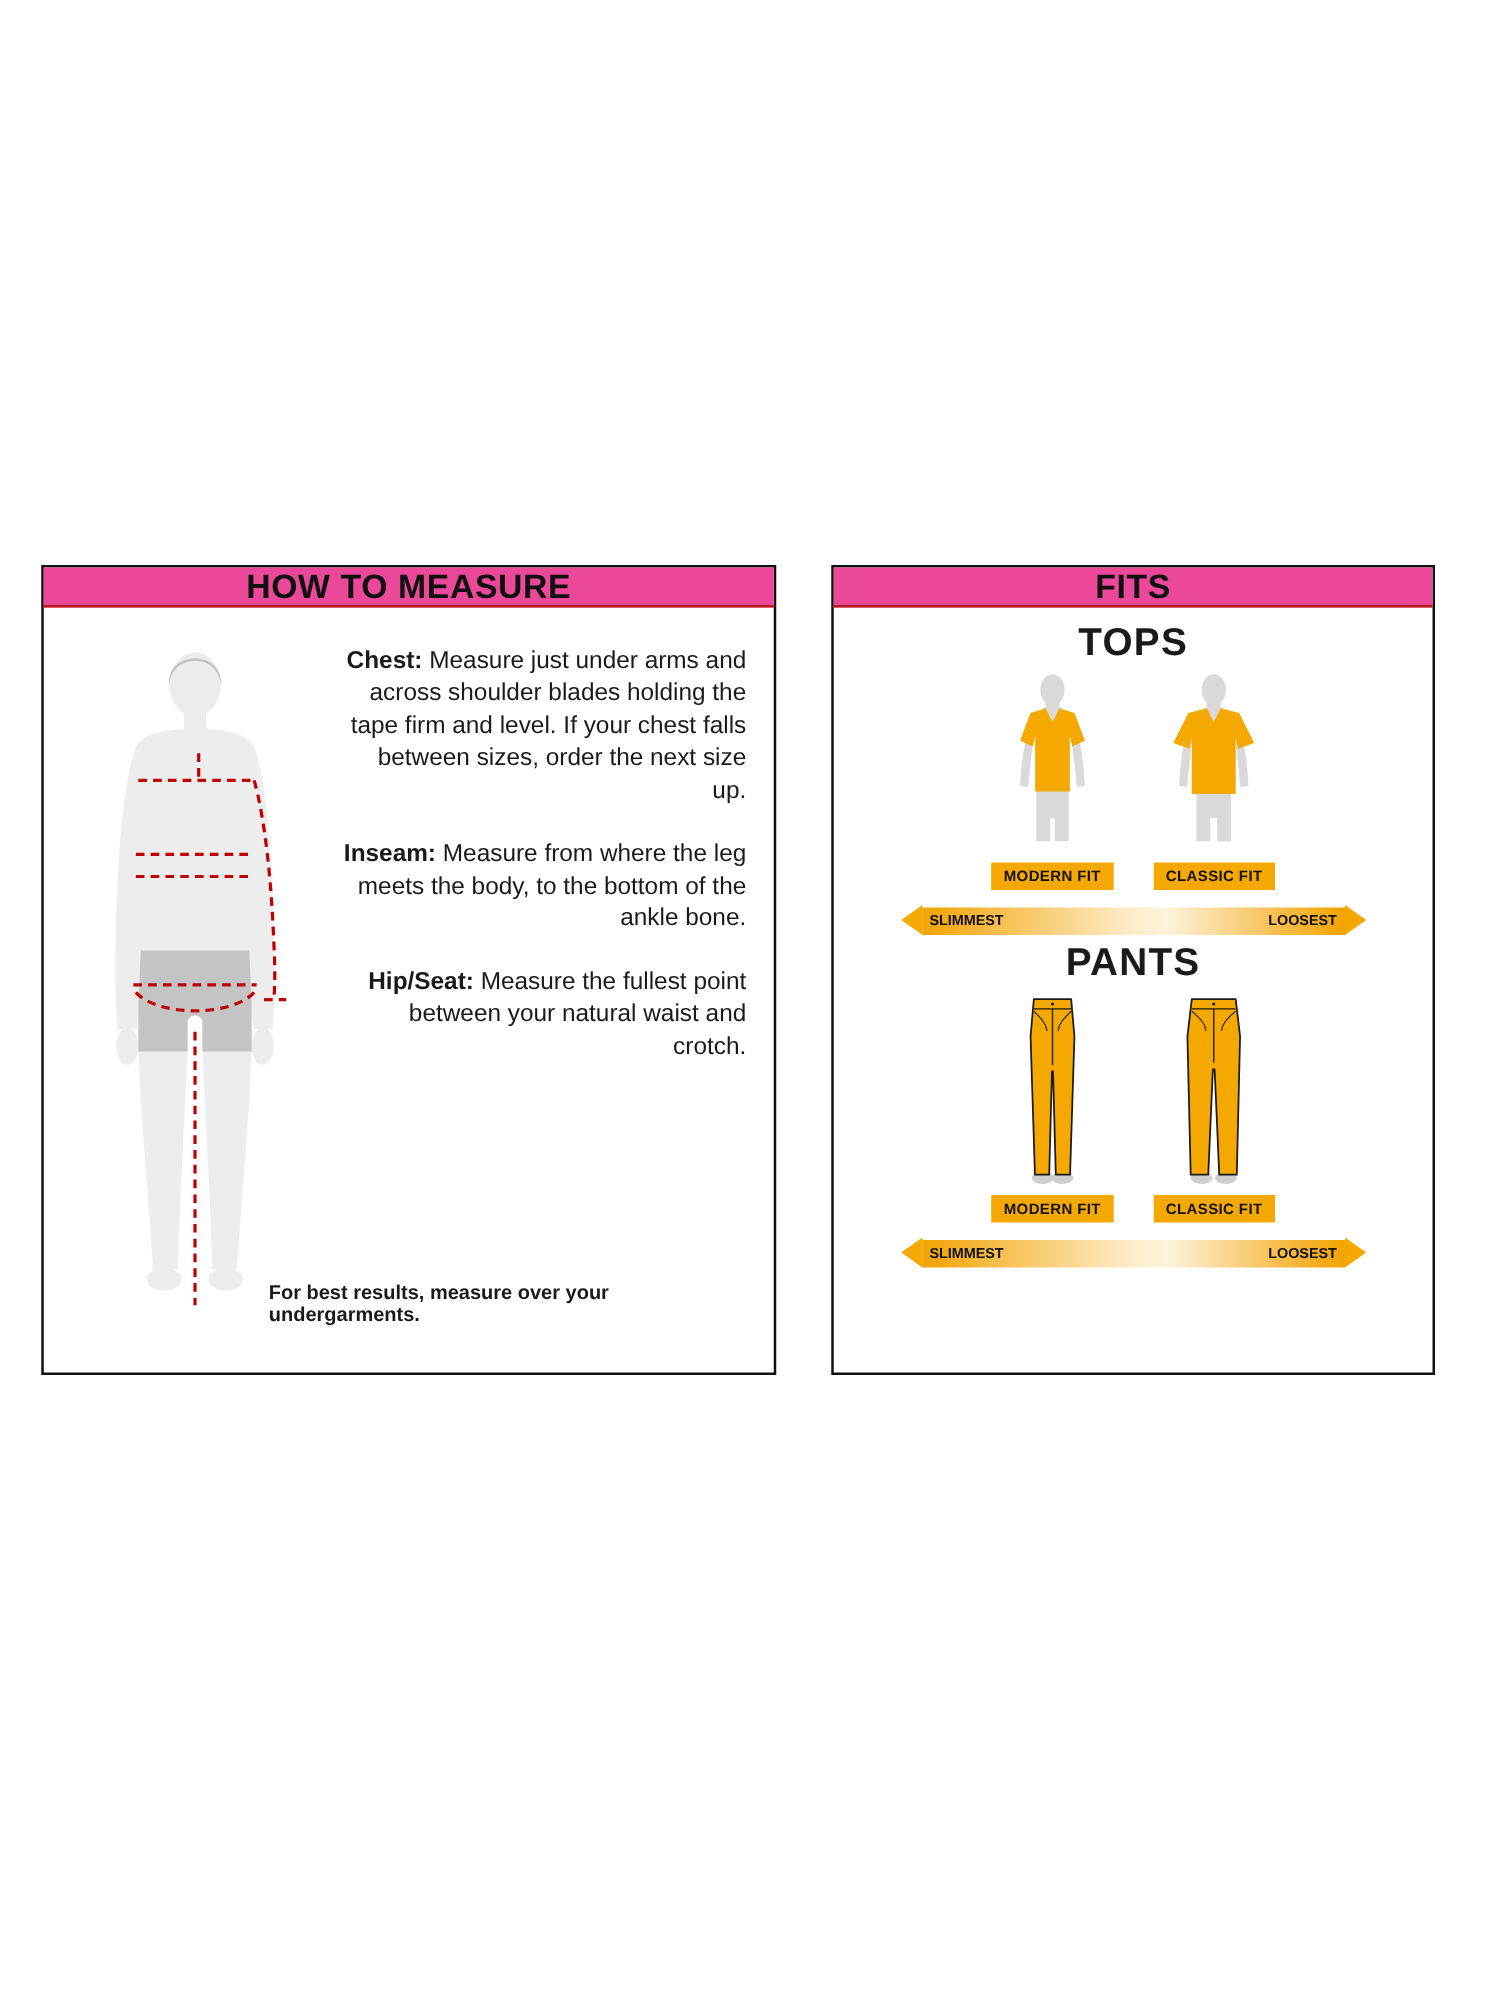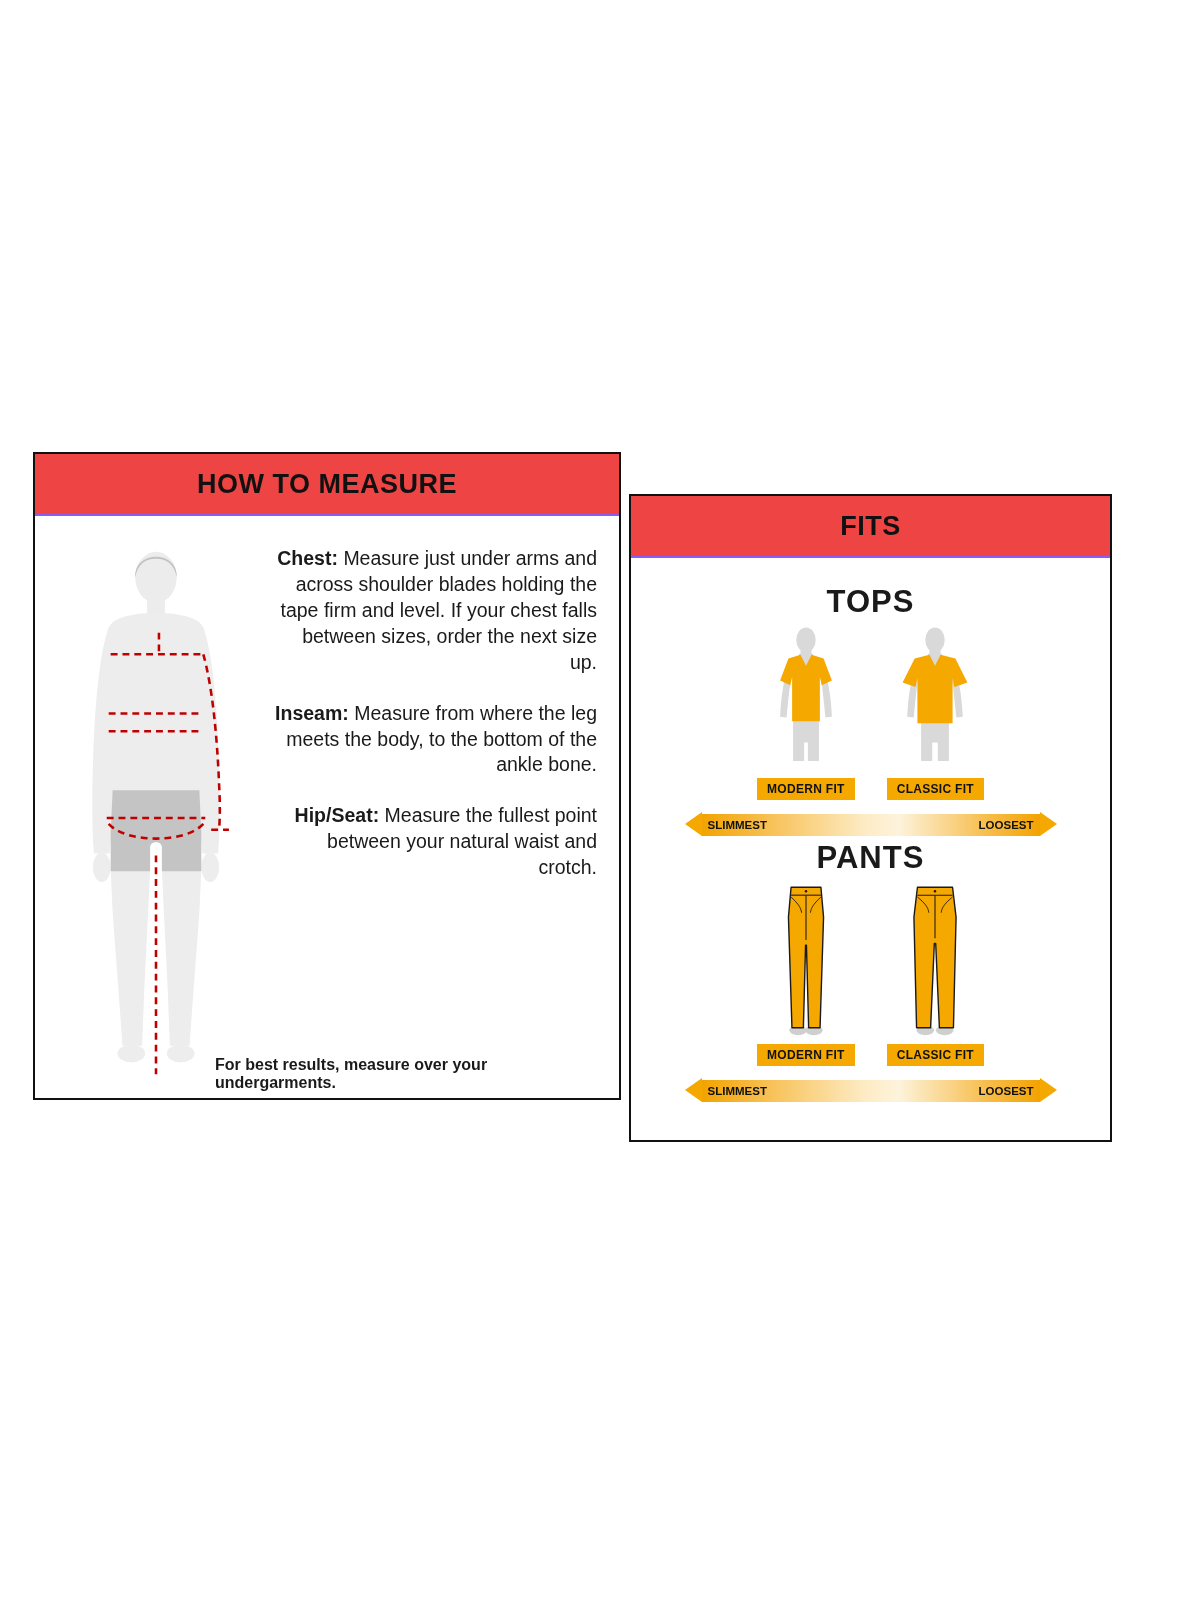--- a/index.html
+++ b/index.html
@@ -6,23 +6,23 @@
   html,body { background:#ffffff; }
   body {
     width:1200px; height:1600px; position:relative;
     font-family:"Liberation Sans", sans-serif; color:#1a1a1a;
   }
   .panel {
     position:absolute; top:452px; height:648px;
     border:2px solid #111; background:#fff;
   }
   .panel-left  { left:33px;  width:588px; }
-  .panel-right { left:629px; width:483px;margin-top:42px; }
+  .panel-right { left:665px; width:483px; }
   .panel-header {
-    height:62px; background:#ef4444; border-bottom:2px solid #8b5cf6;
+    height:32px; background:#ec4899; border-bottom:2px solid #b91c1c;
     display:flex; align-items:center; justify-content:center;
   }
   .panel-title {
     font-size:27px; font-weight:bold; letter-spacing:0.5px; color:#111;
   }
   .panel-body { position:relative; height:594px; }
 
   
   .measure-body { display:flex; padding:22px 22px 16px 22px; }
   .figure-wrap { width:198px; flex:0 0 198px; }
@@ -31,21 +31,21 @@
     font-size:19.5px; line-height:1.33;
   }
   .measure-p { margin:0 0 25px 0;text-align:right; }
   .measure-p strong { font-weight:bold; }
   .footnote {
     position:absolute; bottom:18px; left:180px; right:26px;
     font-weight:bold; font-size:16px;
   }
 
   
-  .fits-body { padding-top:22px; }
+  .fits-body { padding-top:6px; }
   .section-heading {
     text-align:center; font-size:31px; font-weight:bold;
     letter-spacing:1px; margin:4px 0 6px 0;
   }
   .figures-row {
     display:flex; justify-content:center; align-items:flex-end; gap:32px;
   }
   .figure-col { display:flex; flex-direction:column; align-items:center; }
   .fit-badge {
     background:#F5A800; color:#111; font-weight:bold; font-size:12px;

